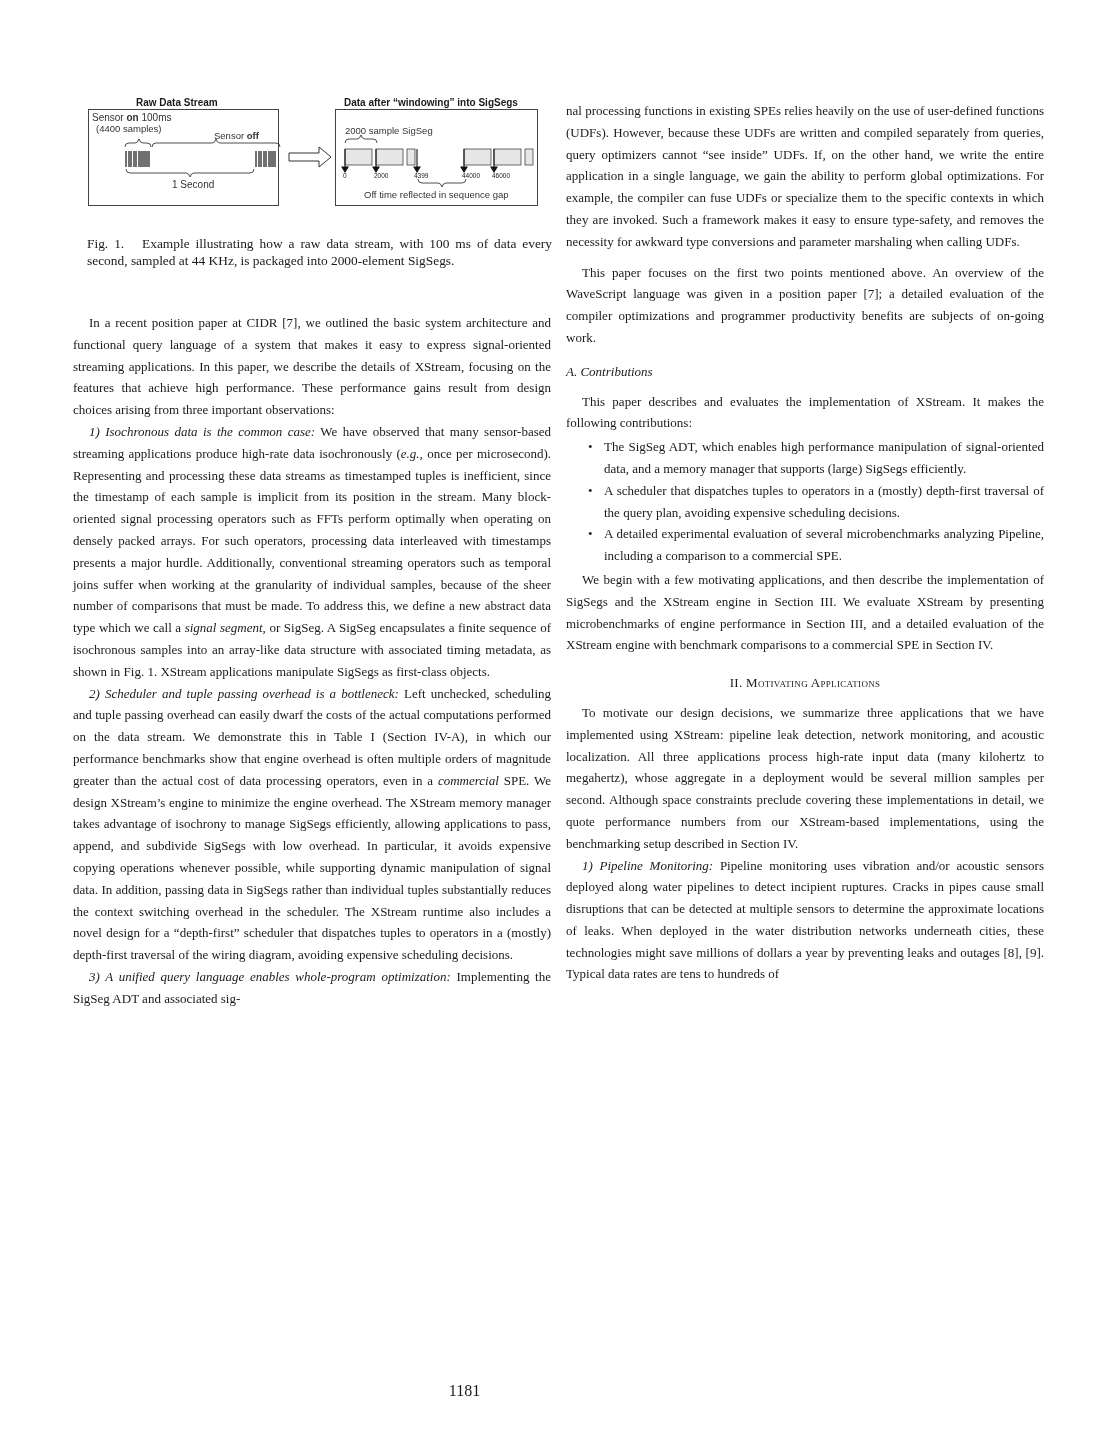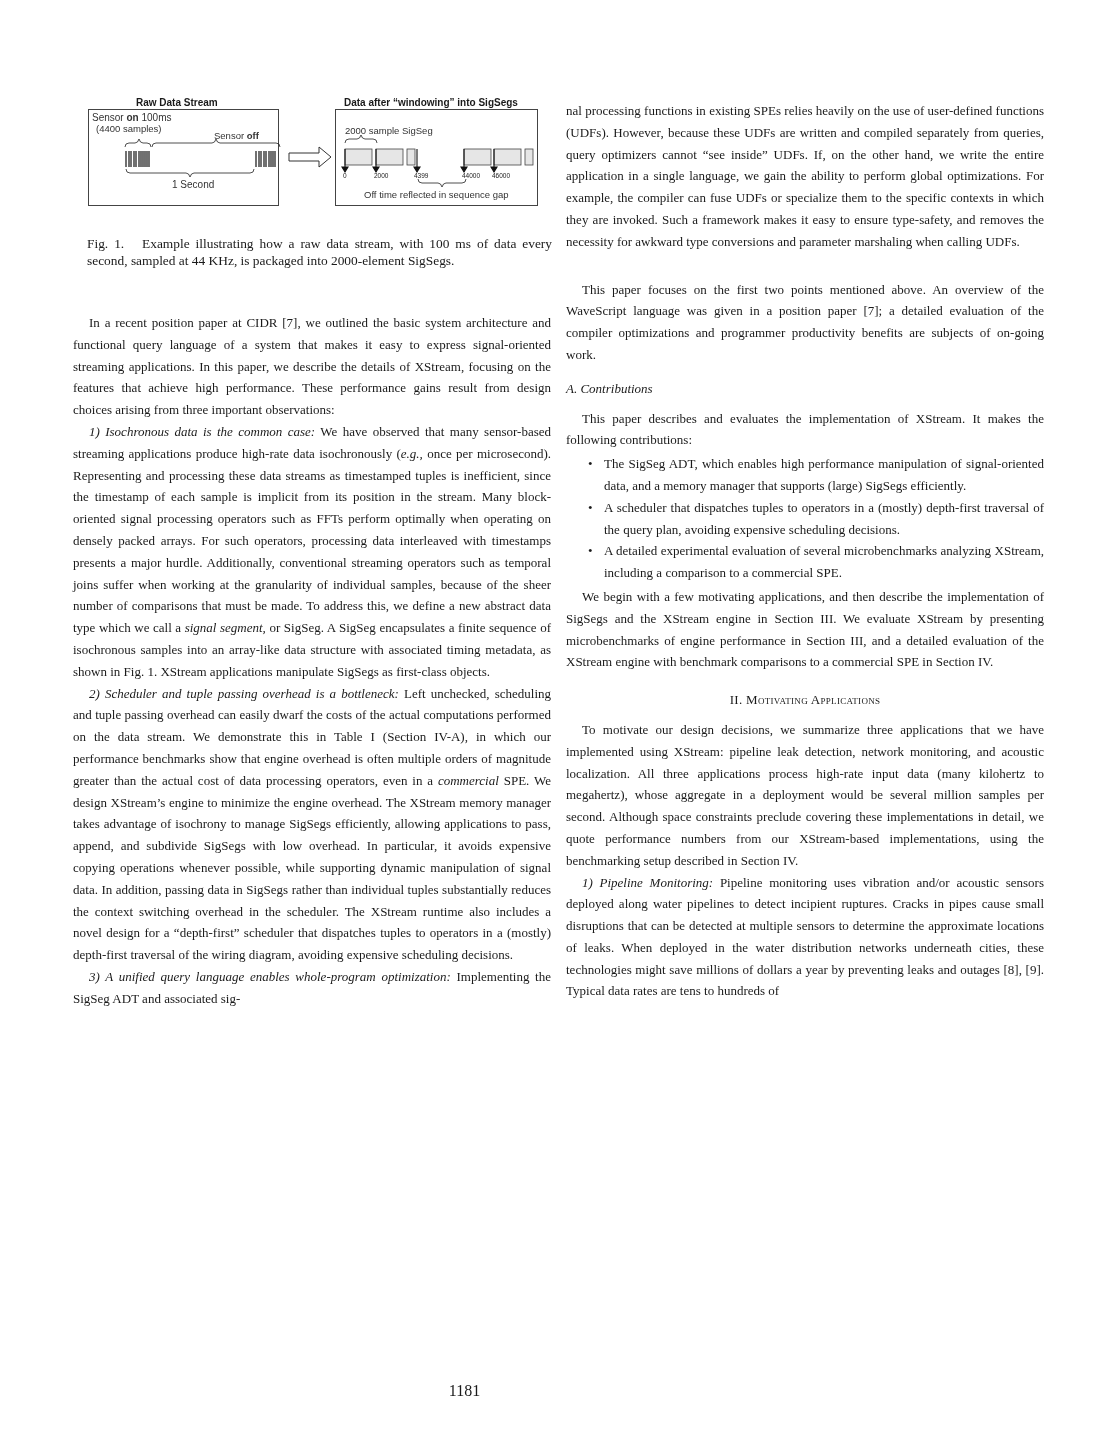--- a/index.html
+++ b/index.html
@@ -2,21 +2,21 @@
 <html><head>
 <meta charset="utf-8">
 <style>
   html, body { margin: 0; padding: 0; background: #ffffff; }
   body { width: 1113px; height: 1440px; position: relative; overflow: hidden;
          font-family: "Liberation Serif", "DejaVu Serif", serif; color: #1a1a1a; }
   .col { position: absolute; width: 478px; font-size: 13px; line-height: 21.8px; text-align: justify; hyphens: manual; }
   .col.left { left: 73px; top: 312px; }
   .col.right { left: 566px; top: 100px; }
   p { margin: 0 0 0 0; text-indent: 16px; }
-  p.gap { margin-top: 26px; }
+  p.gap { margin-top: 9px; }
   .it { font-style: italic; }
   .subhead { font-style: italic; margin: 12px 0 8px 0; text-indent: 0; }
   .sechead { text-align: center; margin: 16px 0 8px 0; text-indent: 0; font-variant: small-caps; letter-spacing: 0.3px; }
   ul { margin: 2px 0 2px 0; padding-left: 38px; list-style: none; }
   li { position: relative; }
   li::before { content: "\2022"; position: absolute; left: -16px; }
   .figure { position: absolute; left: 88px; top: 97px; width: 406px; height: 112px; font-family: "Liberation Sans", "DejaVu Sans", sans-serif; }
   .caption { position: absolute; left: 87px; top: 235px; width: 465px; font-size: 13.4px; line-height: 17px; text-align: justify; }
   .pagenum { position: absolute; left: 15px; width: 899px; top: 1382px; text-align: center; font-size: 16px; }
 </style>
@@ -118,21 +118,21 @@
 </div>
 
 <div class="col right">
   <p style="text-indent:0;">nal processing functions in existing SPEs relies heavily on the use of user-defined functions (UDFs). However, because these UDFs are written and compiled separately from queries, query optimizers cannot “see inside” UDFs. If, on the other hand, we write the entire application in a single language, we gain the ability to perform global optimizations. For example, the compiler can fuse UDFs or specialize them to the specific contexts in which they are invoked. Such a framework makes it easy to ensure type-safety, and removes the necessity for awkward type conversions and parameter marshaling when calling UDFs.</p>
   <p class="gap">This paper focuses on the first two points mentioned above. An overview of the WaveScript language was given in a position paper [7]; a detailed evaluation of the compiler optimizations and programmer productivity benefits are subjects of on-going work.</p>
   <div class="subhead">A.  Contributions</div>
   <p>This paper describes and evaluates the implementation of XStream. It makes the following contributions:</p>
   <ul>
     <li>The SigSeg ADT, which enables high performance manipulation of signal-oriented data, and a memory manager that supports (large) SigSegs efficiently.</li>
     <li>A scheduler that dispatches tuples to operators in a (mostly) depth-first traversal of the query plan, avoiding expensive scheduling decisions.</li>
-    <li>A detailed experimental evaluation of several microbenchmarks analyzing XStream, including a comparison to a commercial SPE.</li>
+    <li>A detailed experimental evaluation of several microbenchmarks analyzing Pipeline, including a comparison to a commercial SPE.</li>
   </ul>
   <p>We begin with a few motivating applications, and then describe the implementation of SigSegs and the XStream engine in Section III. We evaluate XStream by presenting microbenchmarks of engine performance in Section III, and a detailed evaluation of the XStream engine with benchmark comparisons to a commercial SPE in Section IV.</p>
   <div class="sechead">II. Motivating Applications</div>
   <p>To motivate our design decisions, we summarize three applications that we have implemented using XStream: pipeline leak detection, network monitoring, and acoustic localization. All three applications process high-rate input data (many kilohertz to megahertz), whose aggregate in a deployment would be several million samples per second. Although space constraints preclude covering these implementations in detail, we quote performance numbers from our XStream-based implementations, using the benchmarking setup described in Section IV.</p>
   <p><span class="it">1) Pipeline Monitoring:</span><span> Pipeline monitoring uses vibration and/or acoustic sensors deployed along water pipelines to detect incipient ruptures. Cracks in pipes cause small disruptions that can be detected at multiple sensors to determine the approximate locations of leaks. When deployed in the water distribution networks underneath cities, these technologies might save millions of dollars a year by preventing leaks and outages [8], [9]. Typical data rates are tens to hundreds of</span></p>
 </div>
 
 <div class="pagenum">1181</div>
 
 </body></html>

